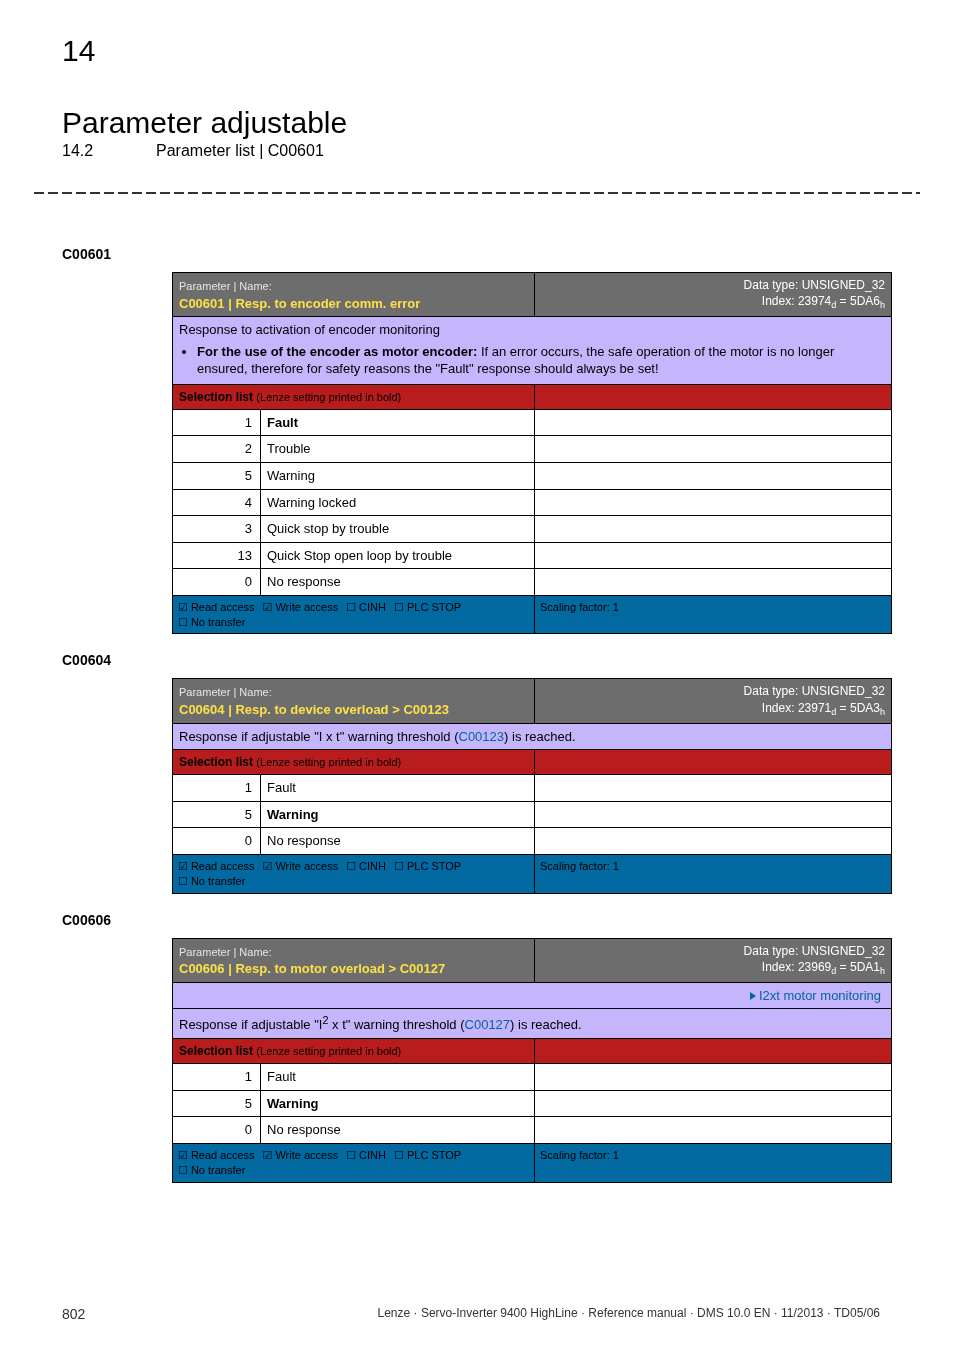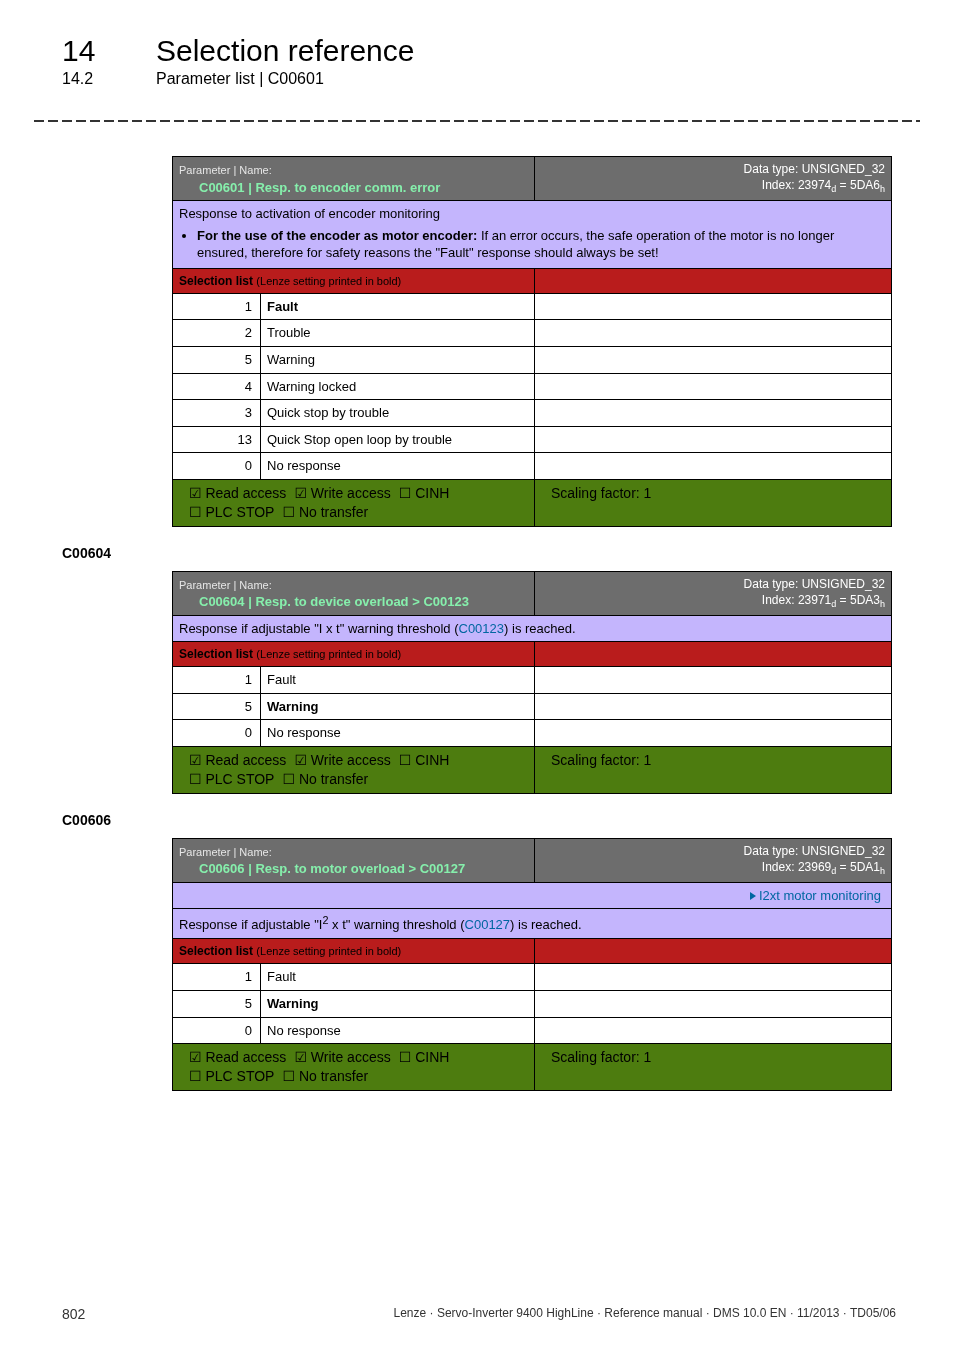--- a/index.html
+++ b/index.html
@@ -16,20 +16,21 @@
   }
 
   .page-header {
     padding: 34px 0 0 62px;
   }
 
   .chapter-line {
     display: flex;
     align-items: baseline;
     gap: 38px;
+    flex-direction: column;
   }
 
   .chapter-number {
     font-size: 30px;
     font-weight: 400;
     width: 56px;
   }
 
   .chapter-title {
     font-size: 30px;
@@ -100,22 +101,21 @@
   }
 
   .param-name-label {
     font-size: 11px;
     color: #e6e6e6;
   }
 
   .param-name-value {
     font-size: 13px;
     font-weight: 700;
-    color: #86efac;
-    margin-left: 20px;
+    color: #fde047;
   }
 
   .param-desc td {
     background: #c4b5fd;
   }
 
   .param-desc ul {
     margin: 4px 0 2px 18px;
     padding: 0;
   }
@@ -153,23 +153,23 @@
 
   .sel-row td.blankcell {
     background: #ffffff;
   }
 
   .sel-row.bold td.valcell {
     font-weight: 700;
   }
 
   .foot-row td {
-    font-size: 14px;
-    background: #4d7c0f;
-    padding: 4px 16px;
+    font-size: 11px;
+    background: #0369a1;
+    padding: 4px 5px;
   }
 
   .foot-row .checks {
     letter-spacing: 0;
   }
 
   .foot-row .chk-group {
     display: inline-block;
     margin-right: 8px;
     white-space: nowrap;
@@ -187,50 +187,51 @@
     border-bottom: 4px solid transparent;
     border-left: 6px solid #0066a1;
     margin-right: 3px;
     vertical-align: 0;
   }
 
   .footer {
     position: absolute;
     bottom: 28px;
     left: 62px;
-    right: 58px;
+    right: 74px;
     display: flex;
     justify-content: space-between;
     font-size: 12px;
     color: #333;
   }
 
   .footer .pg { font-size: 14px; }
 
   .sup { font-size: 9px; vertical-align: sub; }
 
 </style>
 </head>
 <body>
 
 <div class="page-header">
   <div class="chapter-line">
     <span class="chapter-number">14</span>
-    <span class="chapter-title">Selection reference</span>
+    <span class="chapter-title">Parameter adjustable</span>
   </div>
   <div class="section-line">
     <span class="section-number">14.2</span>
     <span class="section-title">Parameter list | C00601</span>
   </div>
 </div>
 
 <div class="hr-dashes"></div>
 
 <div class="params-area">
 
+  <div class="param-anchor">C00601</div>
   <table class="param-table">
     <colgroup>
         <col style="width:88px">
         <col style="width:274px">
         <col>
       </colgroup>
     <tbody>
         <tr class="hdr-row">
       <td colspan="2">
         <span class="param-name-label">Parameter | Name:</span><br>

